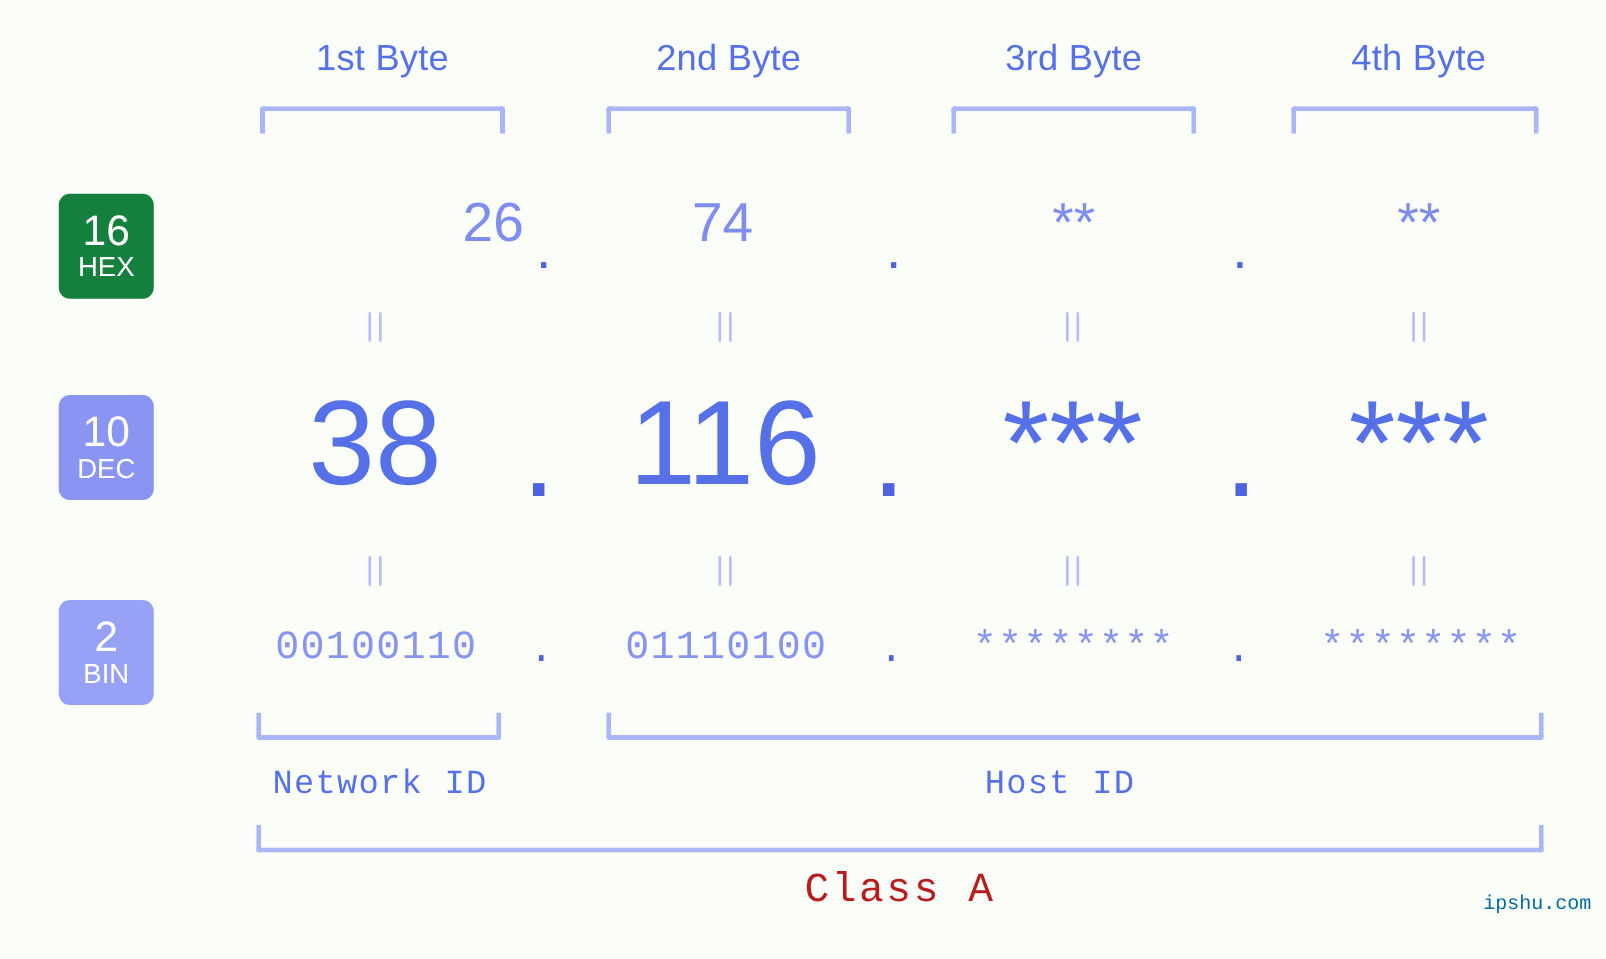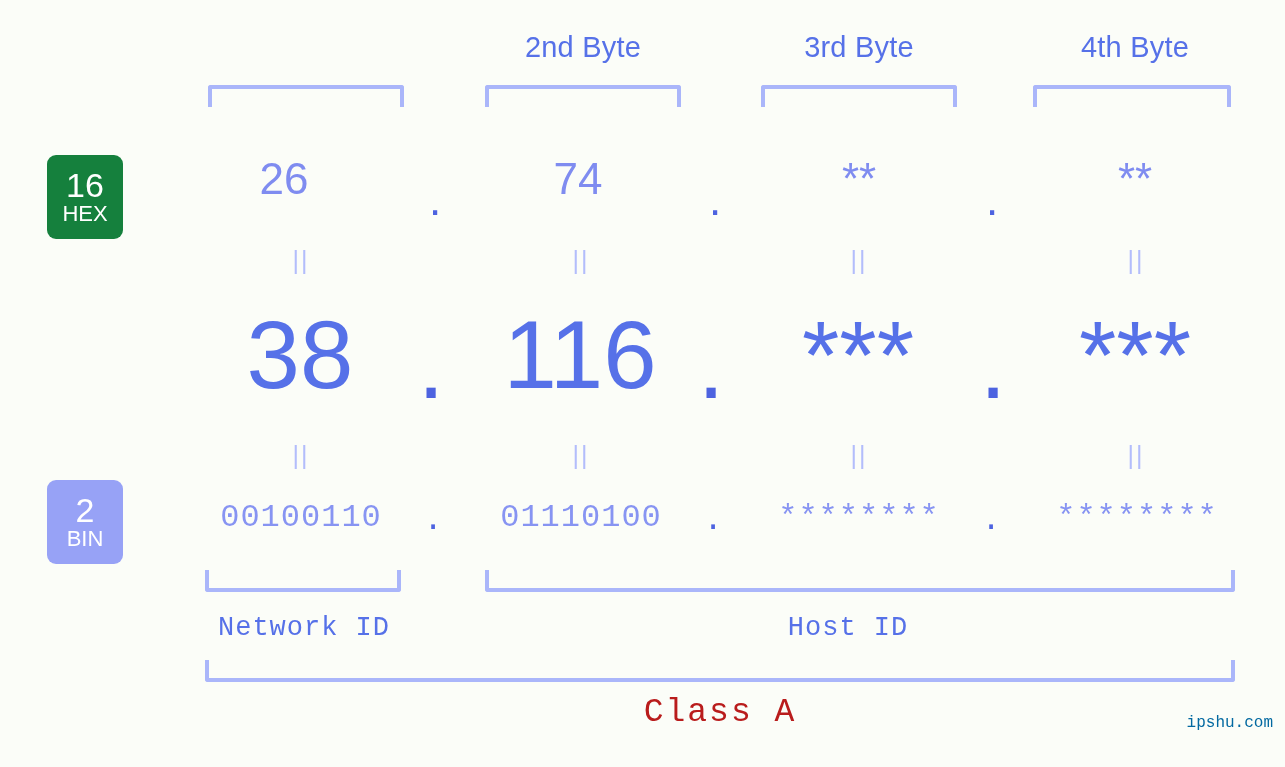--- a/index.html
+++ b/index.html
@@ -203,40 +203,45 @@
     color: #0369a1;
     font-family: "Liberation Mono", monospace;
     letter-spacing: 0px;
   }
 </style>
 </head>
 <body>
 
 <div class="stage">
 
+  <div class="byte-label" style="left:186px;">1st Byte</div>
   <div class="byte-label" style="left:463px;">2nd Byte</div>
   <div class="byte-label" style="left:739px;">3rd Byte</div>
   <div class="byte-label" style="left:1015px;">4th Byte</div>
 
   <div class="bracket-top" style="left:208px;  top:85px; width:196px;"></div>
   <div class="bracket-top" style="left:485px;  top:85px; width:196px;"></div>
   <div class="bracket-top" style="left:761px;  top:85px; width:196px;"></div>
   <div class="bracket-top" style="left:1033px; top:85px; width:198px;"></div>
 
   <div class="badge" id="badge-hex">
     <span class="num">16</span>
     <span class="abbr">HEX</span>
   </div>
+  <div class="badge" id="badge-dec">
+    <span class="num">10</span>
+    <span class="abbr">DEC</span>
+  </div>
   <div class="badge" id="badge-bin">
     <span class="num">2</span>
     <span class="abbr">BIN</span>
   </div>
 
   <div class="row" id="row-hex">
-    <div class="hex-cell" style="left:164px;">26</div>
+    <div class="hex-cell" style="left:179px;text-align:right;">26</div>
     <div class="hex-dot" style="left:425px;">.</div>
     <div class="hex-cell" style="left:458px;">74</div>
     <div class="hex-dot" style="left:705px;">.</div>
     <div class="hex-cell" style="left:739px;">**</div>
     <div class="hex-dot" style="left:982px;">.</div>
     <div class="hex-cell" style="left:1015px;">**</div>
   </div>
 
   <div class="eq" style="left:281px; top:248px;">||</div>
   <div class="eq" style="left:561px; top:248px;">||</div>

